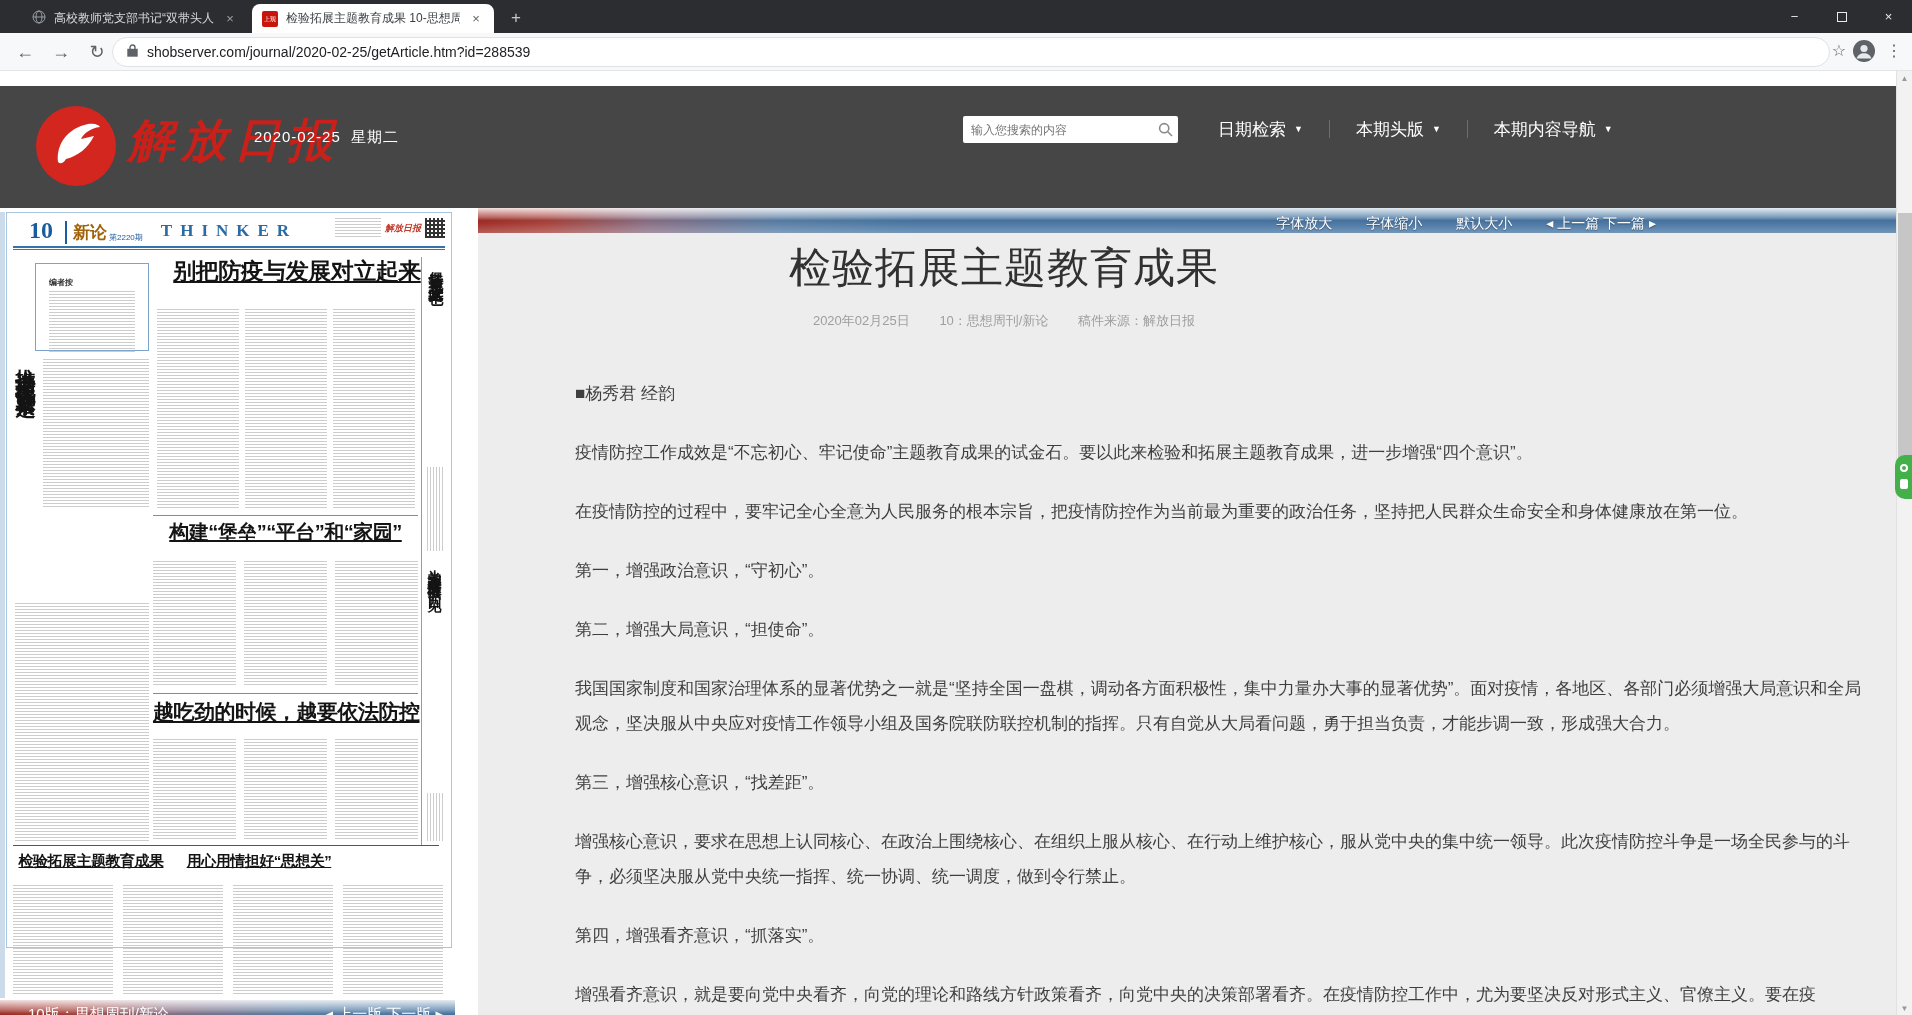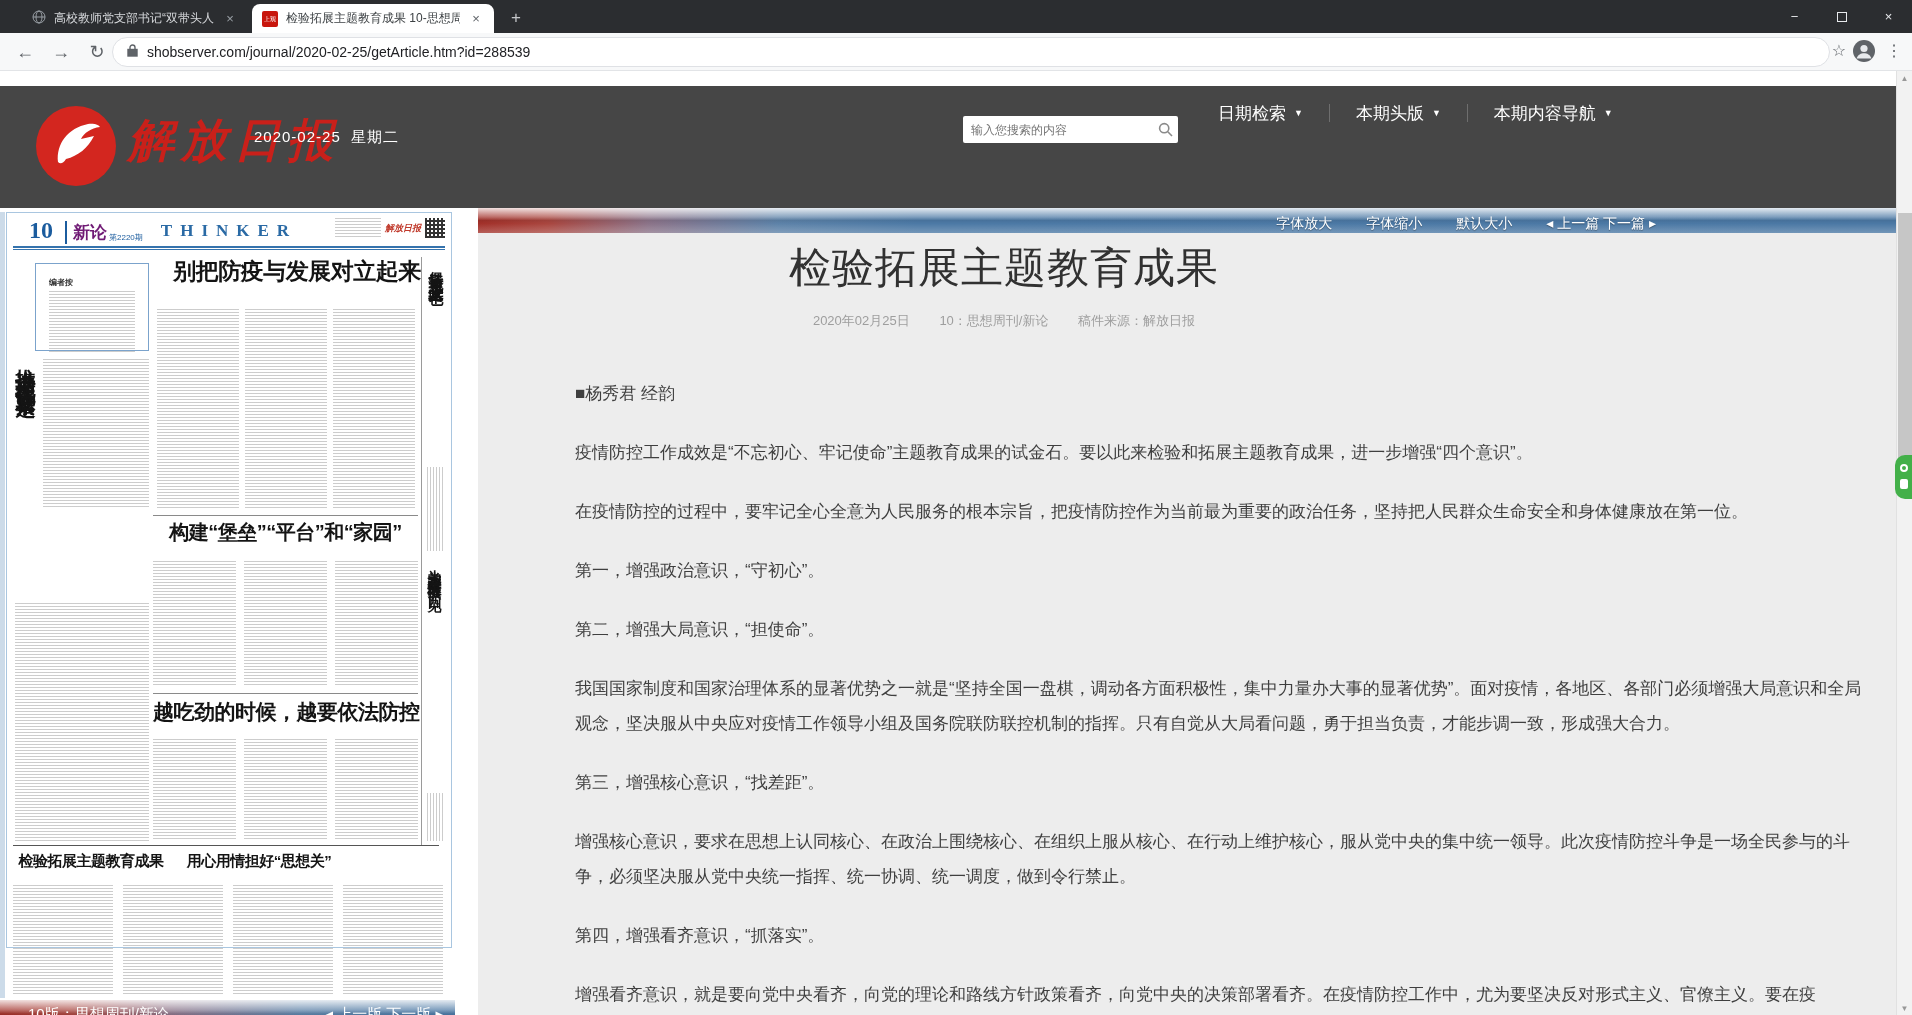--- a/index.html
+++ b/index.html
@@ -43,61 +43,61 @@
   #logo-circle { position:absolute; left:36px; top:20px; width:80px; height:80px; border-radius:50%;
                  background:#d3261f; }
   #brand { position:absolute; left:128px; top:24px; font-family:"Liberation Serif", serif;
            font-style:italic; font-weight:bold; font-size:46px; color:#c9201a; letter-spacing:7px; }
   #hdr-date { position:absolute; left:254px; top:42px; font-size:15px; color:#ffffff; letter-spacing:1px; }
   #hdr-search { position:absolute; left:963px; top:30px; width:215px; height:27px; background:#fff;
                 display:flex; align-items:center; border-radius:2px; }
   #hdr-search input { border:none; outline:none; flex:1; font-size:12px; color:#444; padding:0 8px;
                       font-family:"Liberation Sans", sans-serif; }
   #hdr-search .sbtn { width:26px; height:27px; display:flex; align-items:center; justify-content:center; }
-  #hdr-nav { position:absolute; left:1192px; top:12px; display:flex; align-items:center; height:30px; }
+  #hdr-nav { position:absolute; left:1192px; top:28px; display:flex; align-items:center; height:30px; }
   .hnav { color:#fff; font-size:17px; display:flex; align-items:center; padding:0 26px; white-space:nowrap; }
   .hnav .caret { font-size:9px; margin-left:8px; color:#fff; }
   .hsep { width:1px; height:18px; background:#6e6e6e; }
 
   
   .gradbar { background:
       linear-gradient(180deg, rgba(255,255,255,.85) 0, rgba(255,255,255,.28) 36%,
                       rgba(0,0,0,.06) 50%, rgba(255,255,255,0) 62%, rgba(255,255,255,.22) 100%),
       linear-gradient(90deg, #a23029 0, #a9463f 70px, #8b7388 170px, #5d82a8 300px,
                       #4c79a5 440px, #4b78a4 100%); }
 
   
   #left-panel { position:absolute; left:0; top:208px; width:478px; height:807px; background:#ffffff; }
   .lp-edge { position:absolute; left:0; top:4px; width:5px; height:786px; background:#ccdbe9; }
   #paper { position:absolute; left:6px; top:4px; width:446px; height:736px; background:#fff;
            border:1px solid #a9c6e0; }
   .ph-num { position:absolute; left:22px; top:4px; font-family:"Liberation Serif", serif;
             font-weight:bold; font-size:24px; color:#1b5c9e; }
-  .ph-sec { position:absolute; left:58px; top:8px; font-weight:bold; font-size:17px; color:#701a75;
+  .ph-sec { position:absolute; left:58px; top:8px; font-weight:bold; font-size:17px; color:#a16207;
             border-left:2px solid #1b5c9e; padding-left:6px; }
   .ph-issue { position:absolute; left:102px; top:19px; font-size:8px; color:#1b5c9e; }
   .ph-en { position:absolute; left:0; top:8px; width:100%; text-align:center;
            font-family:"Liberation Serif", serif; font-weight:bold; font-size:17px;
            letter-spacing:8px; color:#2a6aa5; }
   .ph-right { position:absolute; right:6px; top:5px; display:flex; align-items:center; gap:4px; }
   .ph-mini { font-family:"Liberation Serif", serif; font-style:italic; font-weight:bold;
              font-size:9px; color:#c0392b; }
   .qr { width:20px; height:20px;
         background: repeating-linear-gradient(0deg,#333 0 2px,transparent 2px 4px),
                     repeating-linear-gradient(90deg,#333 0 2px,#fff 2px 4px); }
   .ph-rule { position:absolute; left:6px; top:33px; width:432px; height:4px;
              background:linear-gradient(180deg,#3573ad 0 2px, transparent 2px 3px, #3573ad 3px 4px); }
 
   .ftext { background-image:repeating-linear-gradient(180deg,#a3a3a3 0 1px,transparent 1px 3px);
            opacity:.55; position:absolute; }
   .ftext-v { background-image:repeating-linear-gradient(90deg,#a3a3a3 0 1px,transparent 1px 3px);
              opacity:.55; position:absolute; }
   .np-rule { position:absolute; border-top:1px solid #8a8a8a; }
   .np-h { position:absolute; font-weight:900; color:#141414; text-align:center; line-height:1.1;
-          letter-spacing:-0.5px; white-space:nowrap; }
+          letter-spacing:-0.5px; white-space:nowrap;text-decoration:underline; }
   .np-vh { position:absolute; writing-mode:vertical-rl; font-weight:900; color:#141414;
            letter-spacing:3px; }
   #edit-box { position:absolute; left:28px; top:50px; width:114px; height:88px;
               border:1px solid #7ba3cc; padding:13px; font-size:8px; font-weight:bold; color:#333; }
   #edit-box .ftext { position:static; display:block; width:100%; height:62px; margin-top:3px; }
   .rs-rule { position:absolute; left:414px; top:44px; height:588px; border-left:1px solid #9a9a9a; }
 
   #lp-footer { position:absolute; left:0; top:792px; width:455px; height:28px; color:#fff;
                font-size:15px; display:flex; align-items:flex-start; padding:5px 12px 0 28px; }
   #lp-footer .pager { margin-left:auto; white-space:nowrap; }

